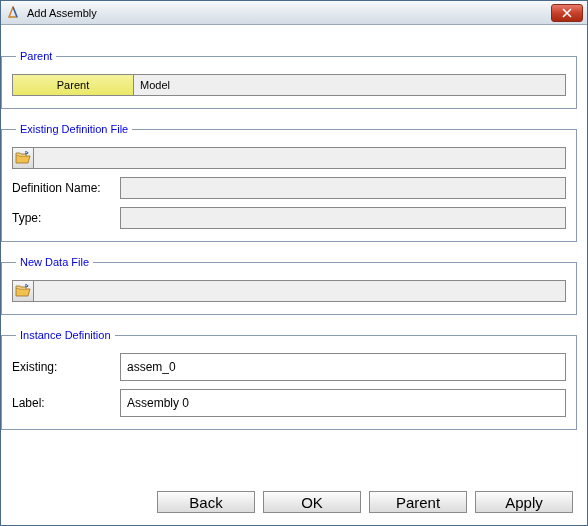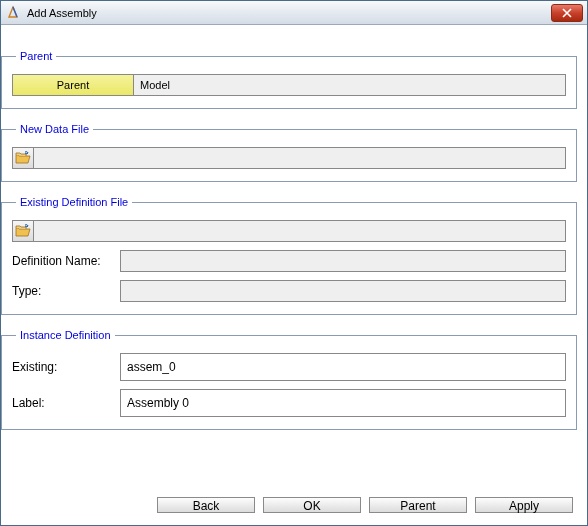--- a/index.html
+++ b/index.html
@@ -141,25 +141,25 @@
     position: absolute;
     bottom: 12px;
     right: 14px;
     left: 14px;
     display: flex;
     justify-content: flex-end;
     gap: 8px;
   }
   .btn {
     width: 98px;
-    height: 16px;
+    height: 22px;
     border: 1px solid #8a8a8a;
     background: linear-gradient(to bottom, #fdfdfd 0%, #ececec 50%, #dcdcdc 100%);
     font-family: inherit;
-    font-size: 12px;
+    font-size: 15px;
     cursor: pointer;
   }
 </style>
 </head>
 <body>
 
 <div class="window">
 
   <div class="titlebar">
     <span class="app-icon">
@@ -180,53 +180,53 @@
 
     <fieldset>
       <legend>Parent</legend>
       <div class="row">
         <div class="parent-btn">Parent</div>
         <div class="parent-value">Model</div>
       </div>
     </fieldset>
 
     <fieldset>
-      <legend>New Data File</legend>
+      <legend>Existing Definition File</legend>
       <div class="row">
         <div class="folder-btn">
           <svg viewBox="0 0 16 16">
             <path d="M1 5 L1 13 L13 13 L15 6 L4 6 L3 5 Z" fill="#f0c050" stroke="#a07020" stroke-width="0.8"></path>
             <path d="M1 5 L1 3 L5 3 L6 4 L11 4 L11 6" fill="#f0d080" stroke="#a07020" stroke-width="0.8"></path>
             <path d="M10 2 C12 1 13 2 12 4 M12 4 L10 3 M12 4 L13 2.2" fill="none" stroke="#2060a0" stroke-width="1"></path>
           </svg>
         </div>
         <div class="path-field"></div>
       </div>
-    </fieldset>
-
-    <fieldset>
-      <legend>Existing Definition File</legend>
+      <div class="row">
+        <div class="label-col">Definition Name:</div>
+        <div class="readonly-field"></div>
+      </div>
+      <div class="row">
+        <div class="label-col">Type:</div>
+        <div class="readonly-field"></div>
+      </div>
+    </fieldset>
+
+    <fieldset>
+      <legend>New Data File</legend>
       <div class="row">
         <div class="folder-btn">
           <svg viewBox="0 0 16 16">
             <path d="M1 5 L1 13 L13 13 L15 6 L4 6 L3 5 Z" fill="#f0c050" stroke="#a07020" stroke-width="0.8"></path>
             <path d="M1 5 L1 3 L5 3 L6 4 L11 4 L11 6" fill="#f0d080" stroke="#a07020" stroke-width="0.8"></path>
             <path d="M10 2 C12 1 13 2 12 4 M12 4 L10 3 M12 4 L13 2.2" fill="none" stroke="#2060a0" stroke-width="1"></path>
           </svg>
         </div>
         <div class="path-field"></div>
       </div>
-      <div class="row">
-        <div class="label-col">Definition Name:</div>
-        <div class="readonly-field"></div>
-      </div>
-      <div class="row">
-        <div class="label-col">Type:</div>
-        <div class="readonly-field"></div>
-      </div>
     </fieldset>
 
     <fieldset>
       <legend>Instance Definition</legend>
       <div class="row">
         <div class="label-col">Existing:</div>
         <input class="text-input" type="text" value="assem_0" style="">
       </div>
       <div class="row">
         <div class="label-col">Label:</div>

